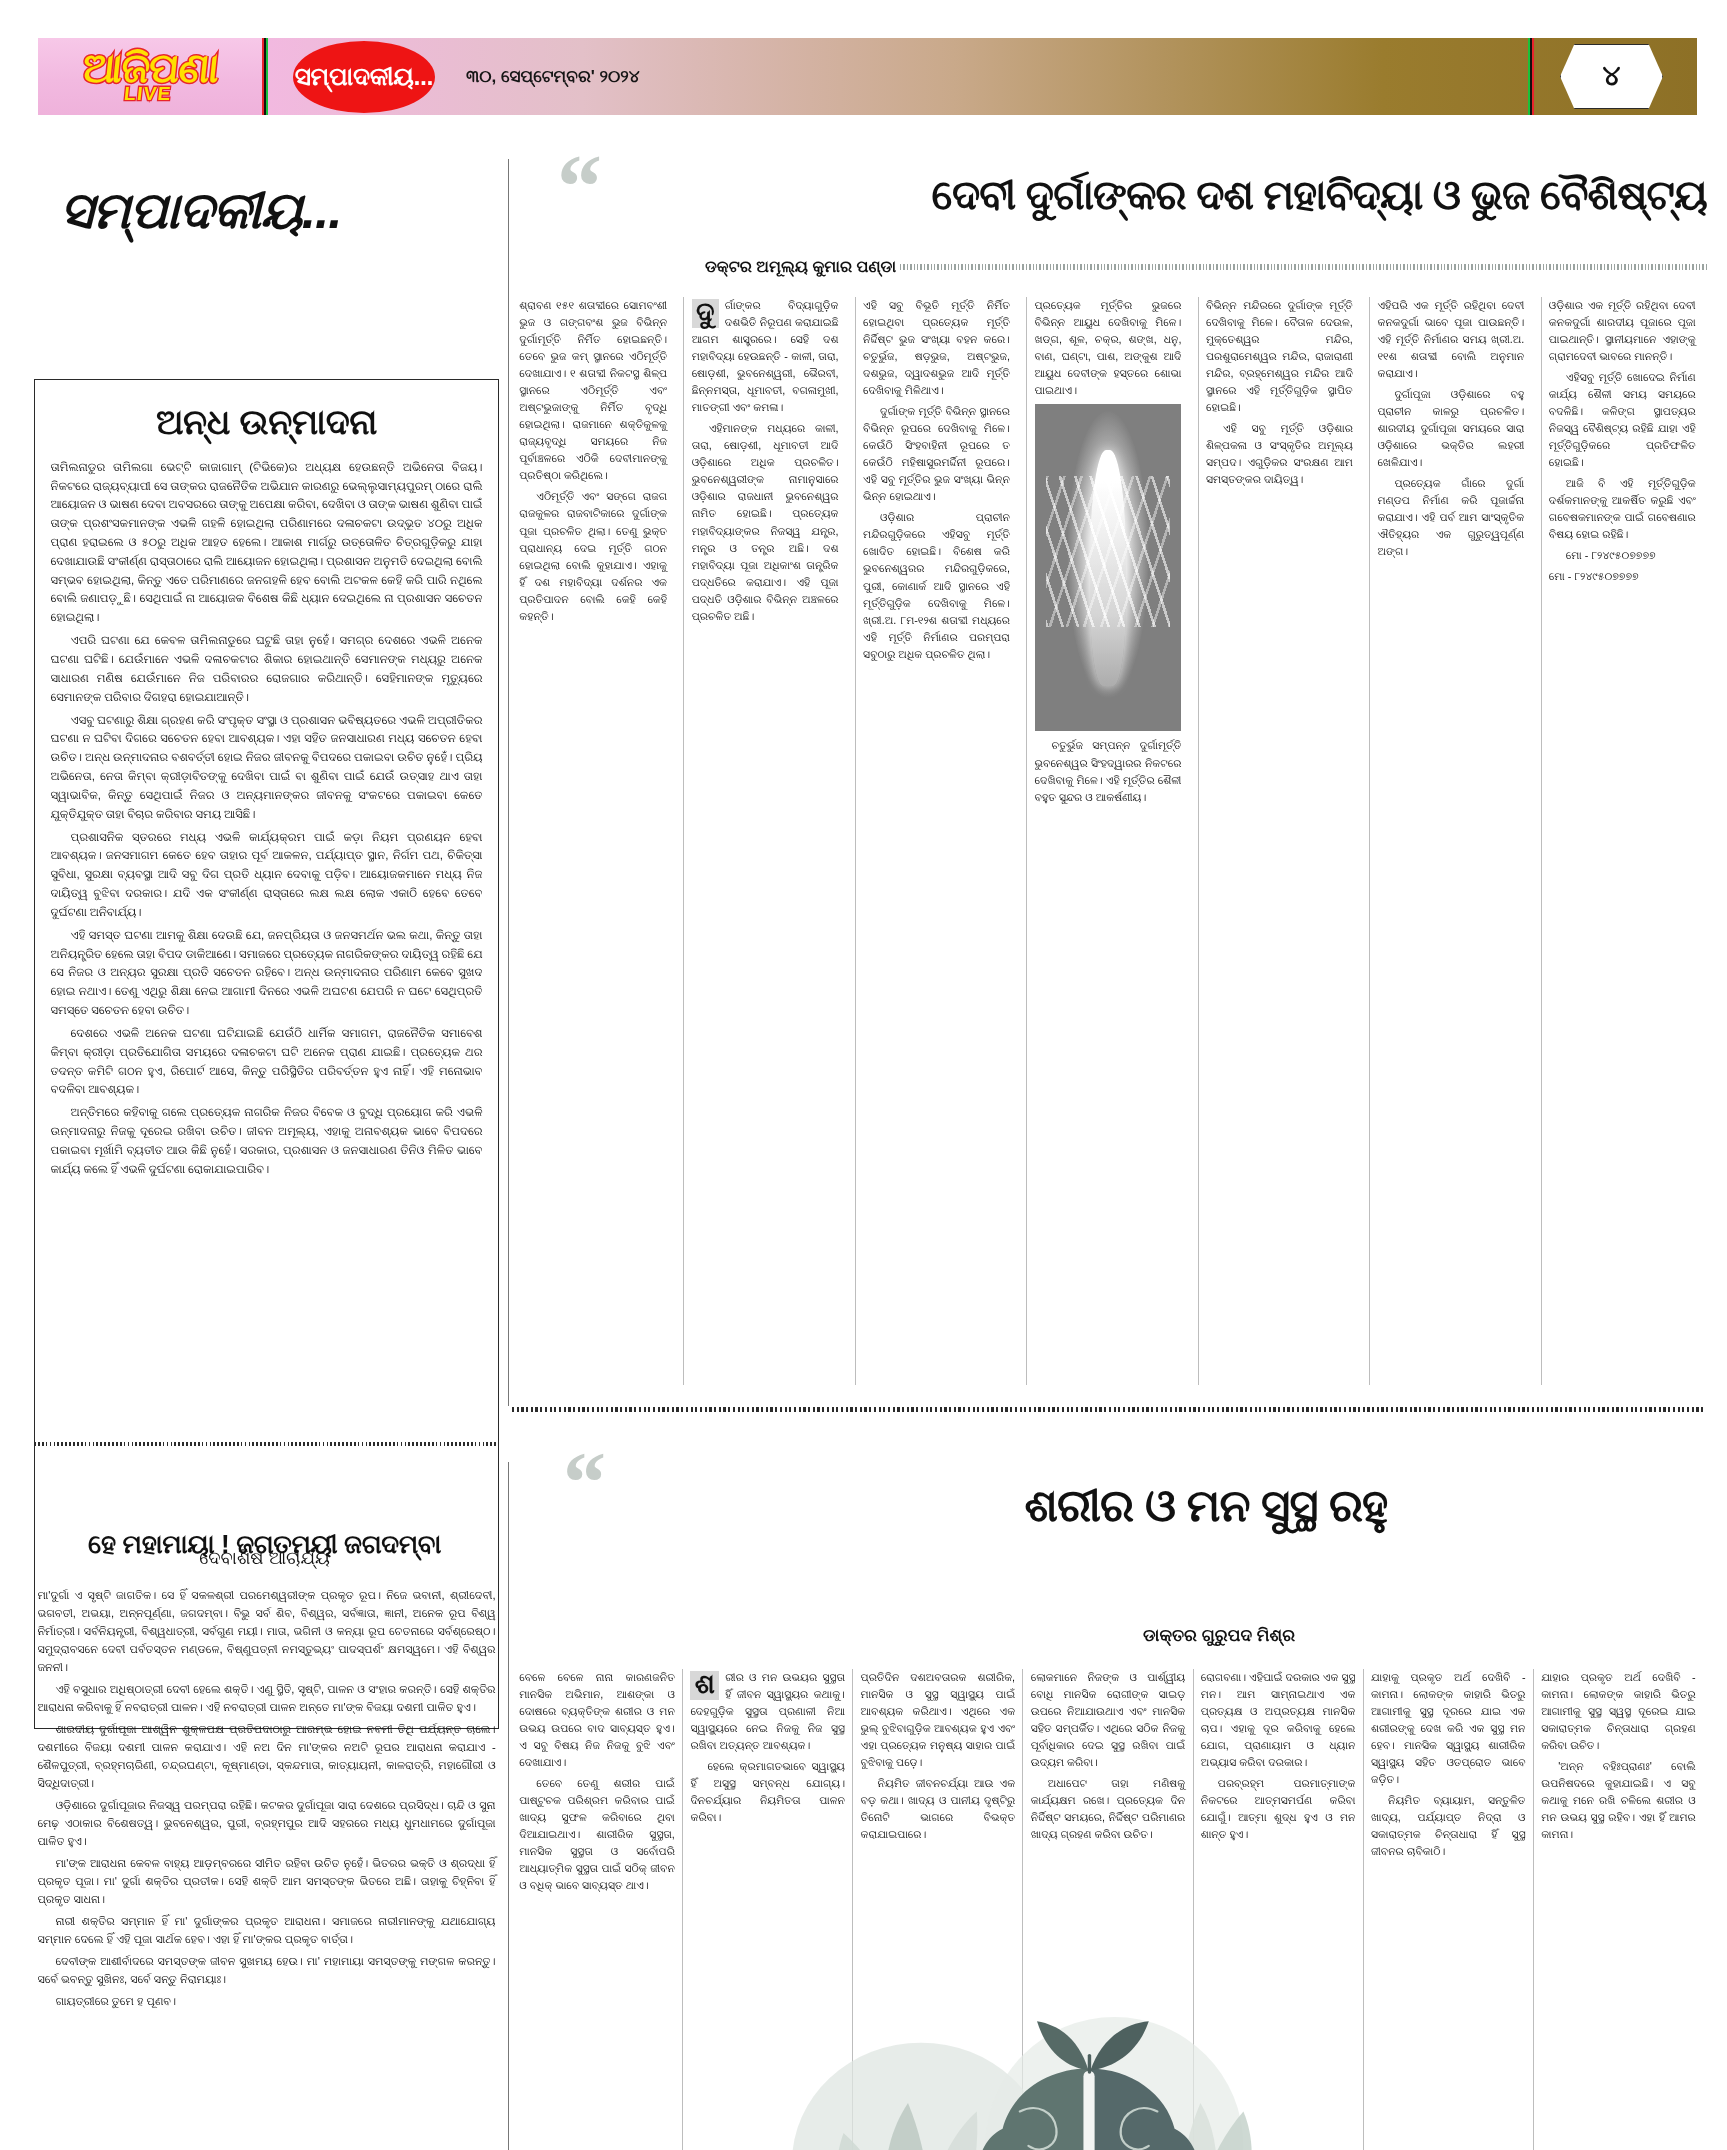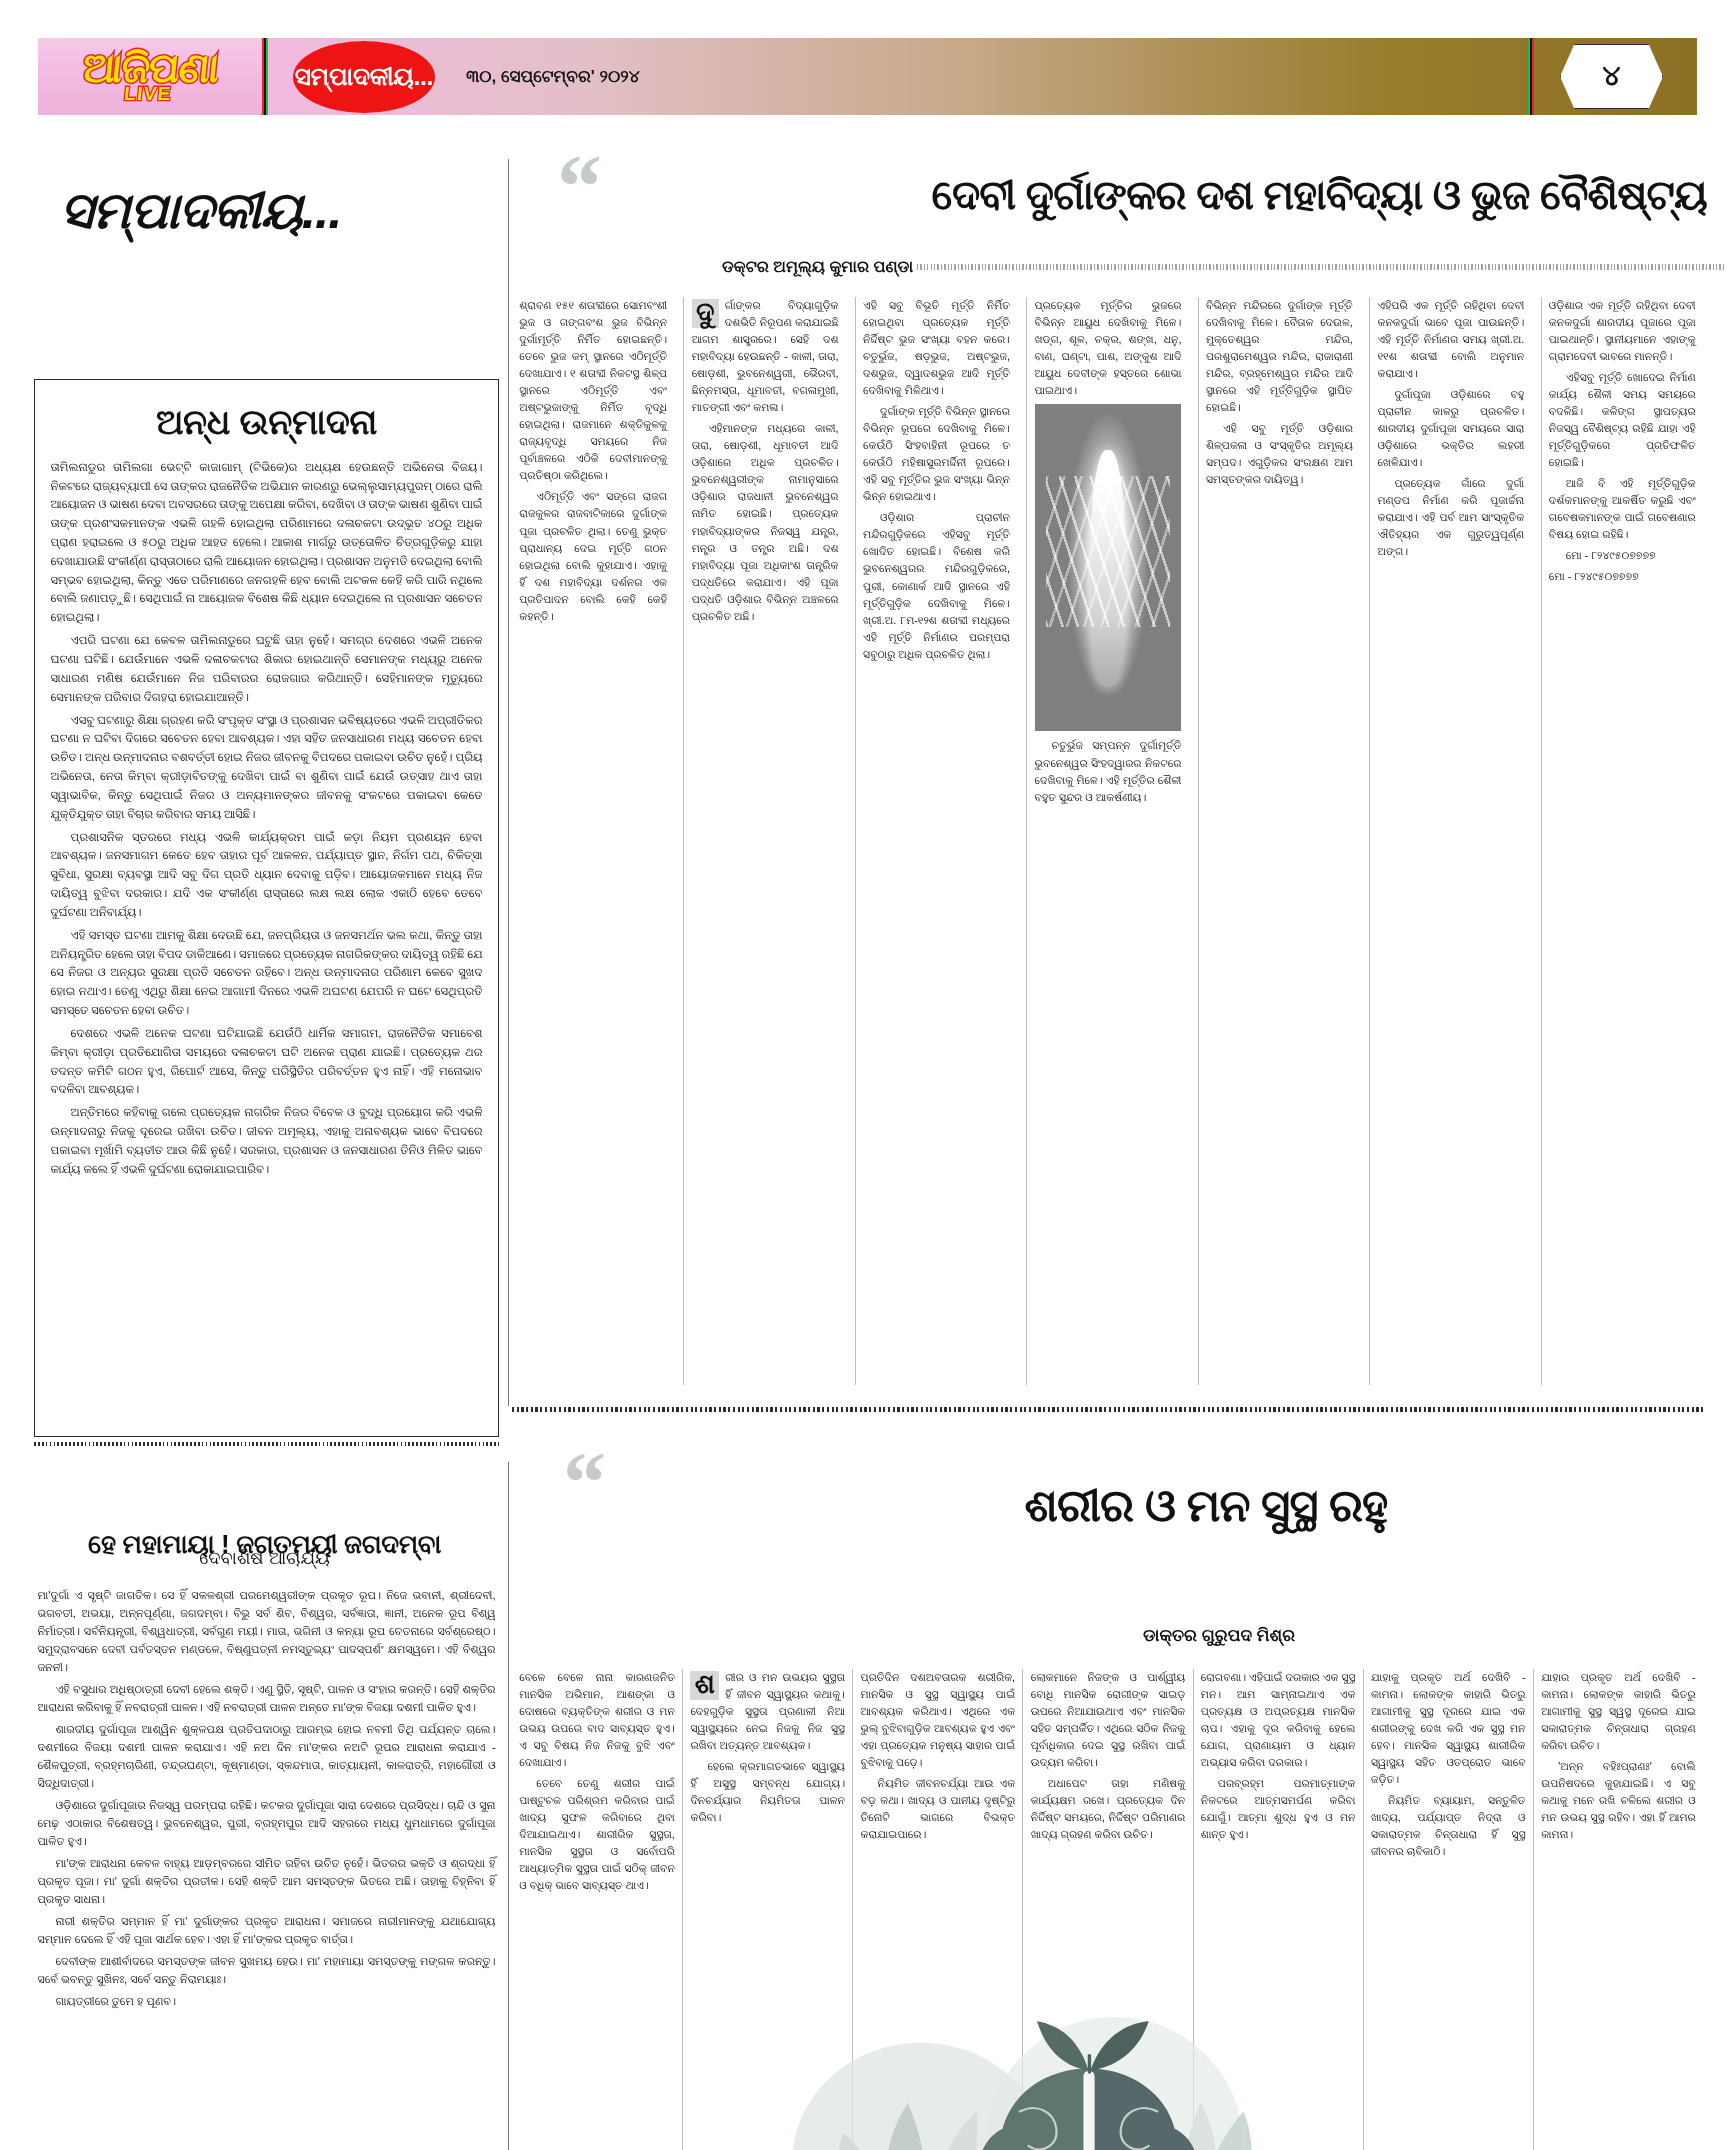--- a/index.html
+++ b/index.html
@@ -114,21 +114,21 @@
     font-size: 51px; font-weight: bold;
     font-style: italic;
     color: #111;
     letter-spacing: -0.9px;
   }
 
   
   .edit-box {
     position: absolute;
     left: 34px; top: 379px;
-    width: 465px; height: 1058px;
+    width: 465px; height: 1350px;
     border: 1.3px solid #2a2a2a;
     background: #fff;
     padding: 14.6px 15.5px 11.2px 15.5px;
   }
   .edit-title {
     text-align: center;
     font-size: 35px;
     font-weight: bold;
     margin: 7.7px 0 14.6px 0;
     letter-spacing: -0.4px;
@@ -150,21 +150,21 @@
     line-height: 0.6; font-family: "Liberation Serif", serif;
   }
   .a1-head {
     position: absolute; left: 705px; top: 172px;
     width: 1002px;
     text-align: right;
     font-size: 41px; font-weight: bold;
     letter-spacing: -0.9px;
   }
   .a1-byline-row {
-    position: absolute; left: 722px; top: 258px;
+    position: absolute; left: 705px; top: 258px;
     width: 1002px;
     display: flex; align-items: center; gap: 4px; text-align: right;
   }
   .a1-byline {
     font-size: 16px; font-weight: bold; white-space: nowrap;
   }
   .byline-dash {
     flex: 1; height: 5.6px;
     background: repeating-linear-gradient(90deg, #9aa3a0 0 1.3px, transparent 1.3px 3.4px);
   }

